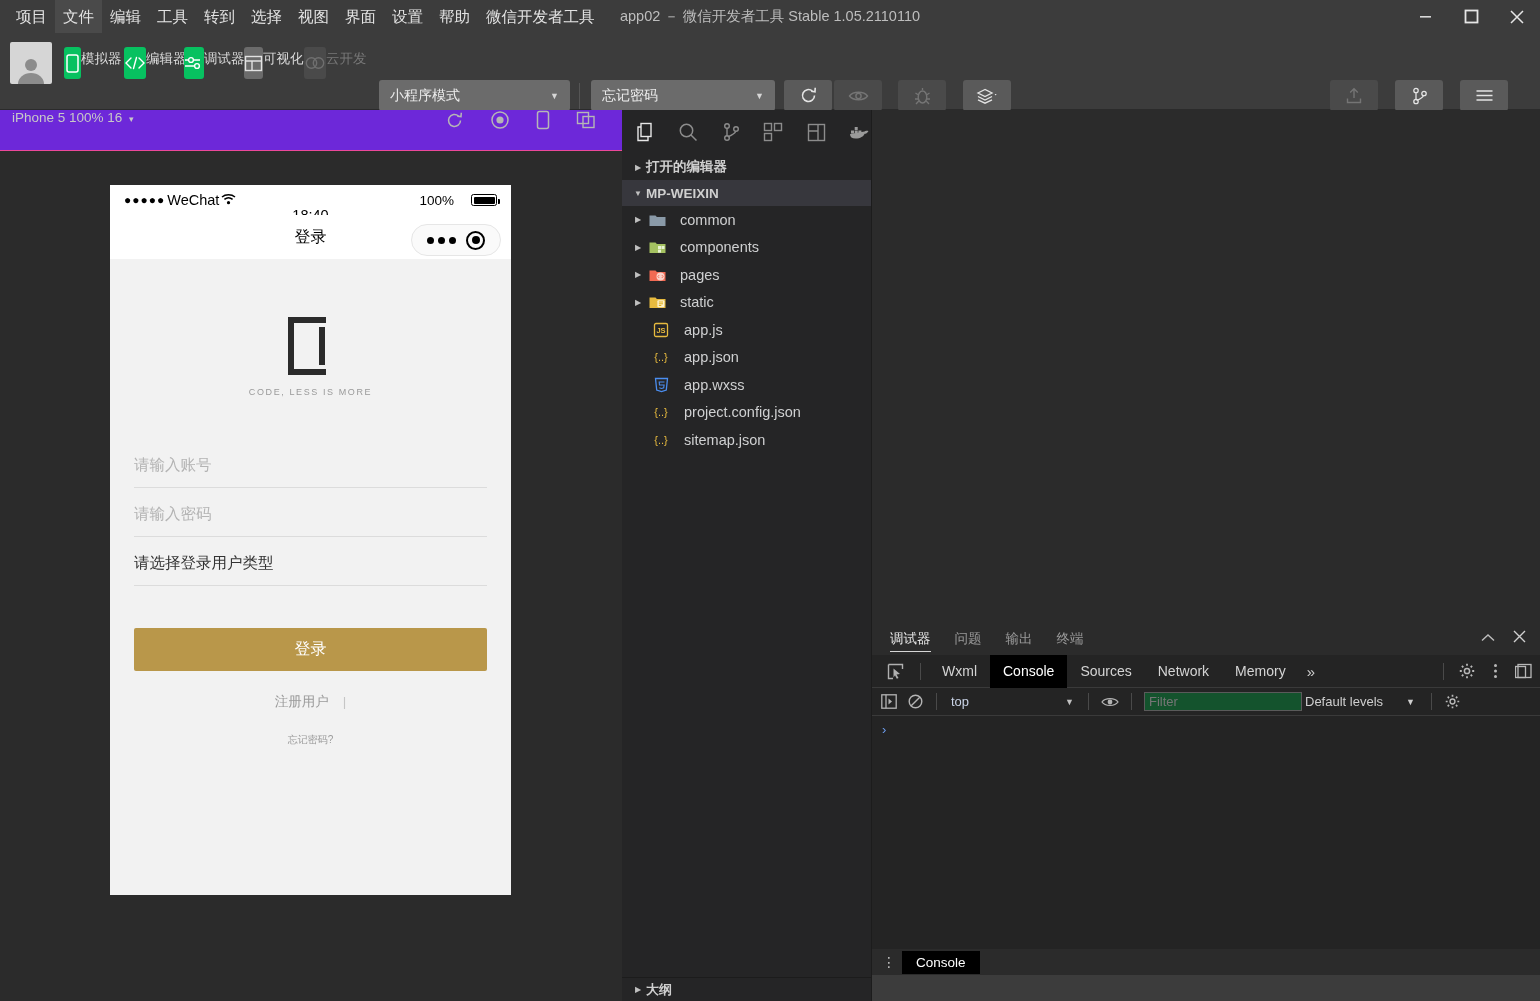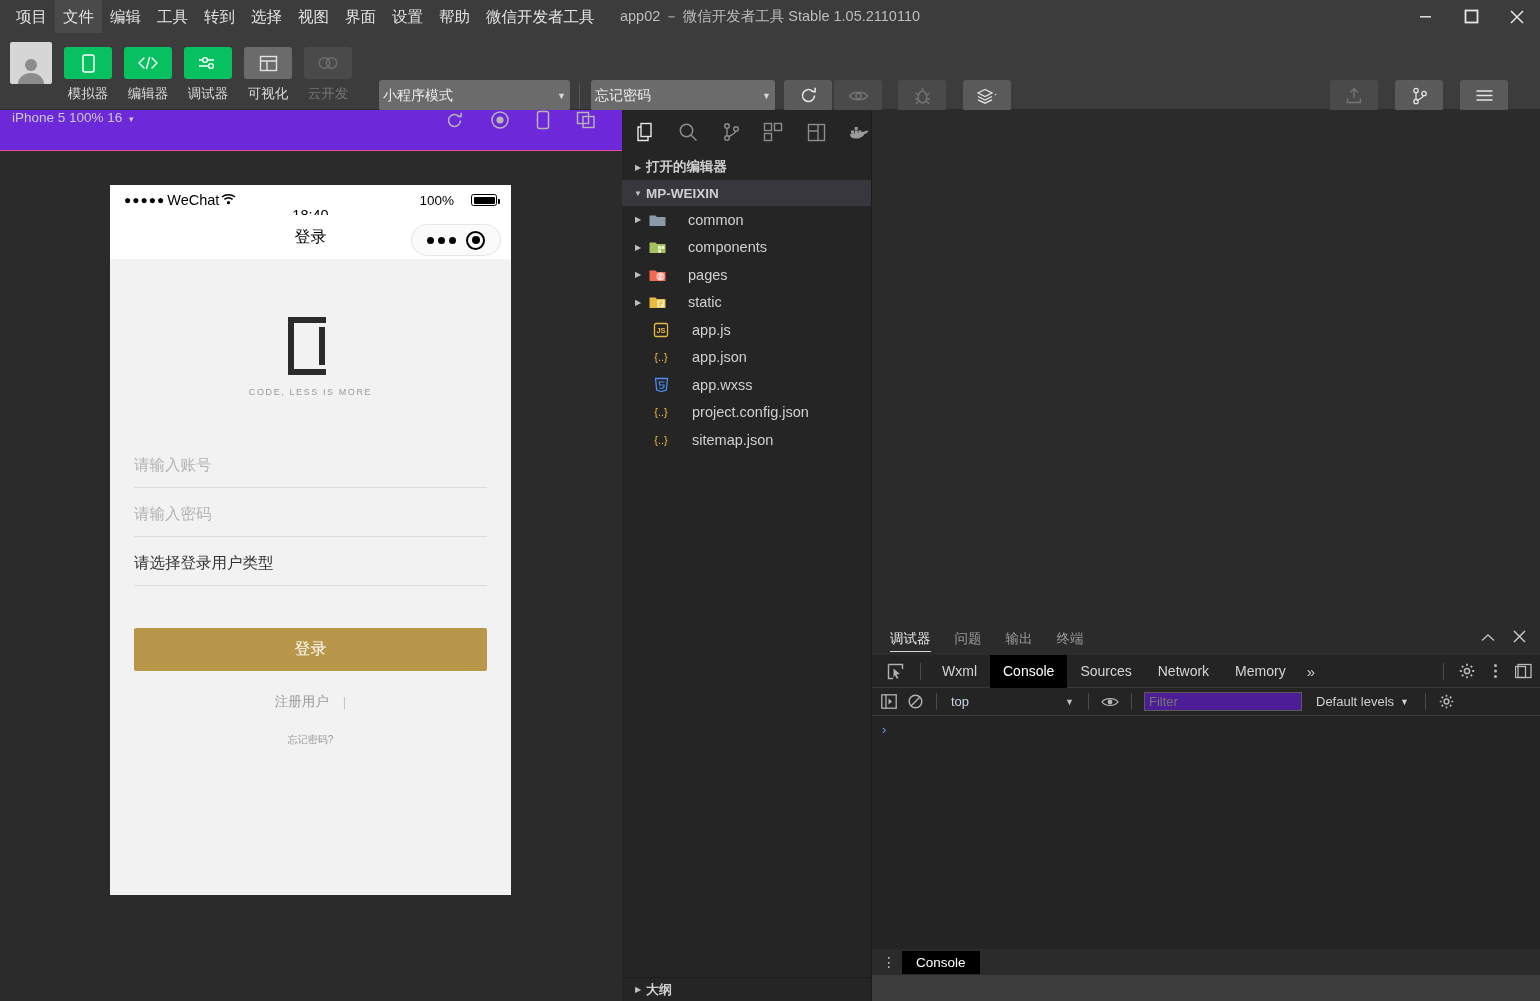--- a/index.html
+++ b/index.html
@@ -46,39 +46,39 @@
   }
   .tb-left { position: absolute; left: 0; top: 0; display: flex; align-items: flex-start; padding-left: 10px; }
   .avatar {
     width: 42px; height: 42px; background: #d6d6d6; border-radius: 2px;
     margin-top: 9px; display: flex; align-items: flex-end; justify-content: center;
     overflow: hidden;
   }
   .avatar svg { display:block; }
   .tb-group { display: flex; align-items: flex-start; margin-left: 12px; }
   .tb-btn {
-    width: 48px; display: flex; flex-direction: column; align-items: center;
+    width: 48px; display: flex; flex-direction: row; align-items: center;
     margin-right: 12px; cursor: default;
   }
   .tb-icon {
     width: 48px; height: 32px; border-radius: 3px;
     display: flex; align-items: center; justify-content: center;
     margin-top: 14px;
   }
   .tb-icon.green { background: #07c160; }
   .tb-icon.grey  { background: #6b6b6b; }
   .tb-icon.dim   { background: #4a4a4a; }
   .tb-label { font-size: 13.5px; color: #dcdcdc; margin-top: 6px; white-space: nowrap; }
   .tb-label.muted { color: #777; }
   .tb-icon svg { display: block; }
 
   .tb-select {
     position: absolute; top: 47px; height: 31px;
     background: #6b6b6b; border-radius: 3px;
-    display: flex; align-items: center; padding: 0 4px;
+    display: flex; align-items: center; padding: 0 11px;
     color: #ebebeb; font-size: 14px;
   }
   .tb-select .caret { margin-left: auto; font-size: 9px; color: #d6d6d6; }
   #sel-mode  { left: 379px; width: 191px; }
   #sel-build { left: 591px; width: 184px; }
 
   .tb-sep { position: absolute; top: 50px; width: 1px; height: 26px; background: #555; }
 
   .tb-btn2 {
     position: absolute; display: flex; flex-direction: column; align-items: center; width: 52px;
@@ -182,21 +182,21 @@
     height: 26px; display: flex; align-items: center; padding-left: 8px;
     color: #cfcfcf; font-size: 13.5px; font-weight: bold;
   }
   .tree-sec.sel { background: #37373d; }
   .twisty { width: 16px; display: flex; align-items: center; justify-content: center; color: #c0c0c0; font-size: 8px; }
   .tree-row {
     height: 27.5px; display: flex; align-items: center; padding-left: 8px;
     color: #cfd0d1; font-size: 14.5px;
   }
   .tree-row .indent { width: 20px; }
-  .tree-row .fico { width: 22px; display:flex; align-items:flex-end; justify-content:center; margin-right: 20px; }
+  .tree-row .fico { width: 22px; display:flex; align-items:flex-end; justify-content:center; margin-right: 12px; }
   .outline-bar {
     position: absolute; left: 0; bottom: 0; width: 250px; height: 24px;
     background: #252526; display: flex; align-items: center; padding-left: 8px;
     color: #cfcfcf; font-size: 13px; font-weight: bold; border-top: 1px solid #1c1c1c;
   }
 
   
   .editor-area {
     position: absolute; left: 872px; top: 110px; width: 668px; height: 510px;
     background: #2b2b2b;
@@ -237,24 +237,24 @@
     padding-left: 4px; border-bottom: 1px solid #3a3a3a;
   }
   .fb-ic { width: 26px; height: 24px; display:flex; align-items:center; justify-content:center; color:#b4b4b4; }
   .ctx-select {
     min-width: 135px; display: flex; align-items: center; color: #b7c5e0; font-size: 13px;
     padding: 0 6px;
   }
   .ctx-select .cv { color: #c9d3e6; }
   .ctx-select .caret { margin-left: auto; font-size: 9px; color: #c0c0c0; }
   .filter-input {
-    width: 158px; height: 19px; background: #4c1d95; border: 1px solid #5a5a5a;
+    width: 158px; height: 19px; background: #14532d; border: 1px solid #5a5a5a;
     color: #a0a0a0; font-size: 13px; padding: 0 4px; line-height: 17px; margin-left: 4px;
   }
-  .levels { font-size: 13px; color: #cfcfcf; margin-left: 14px; display:flex; align-items:center; gap:6px; }
+  .levels { font-size: 13px; color: #cfcfcf; margin-left: 3px; display:flex; align-items:center; gap:23px; }
 
   .console-body { height: 233px; background: #242424; padding: 6px 0 0 10px; }
   .prompt-row { display: flex; align-items: center; color: #6d9ef0; font-size: 13px; }
 
   .dt-foot {
     position: absolute; left: 0; bottom: 0; width: 668px; height: 26px;
     background: #2b2b2b; display: flex; align-items: center; padding-left: 10px; gap: 6px;
   }
   .foot-dots { color: #c0c0c0; font-size: 14px; line-height: 7px; }
   .foot-tab { background: #000; color: #fff; font-size: 13.5px; padding: 4px 14px; }

